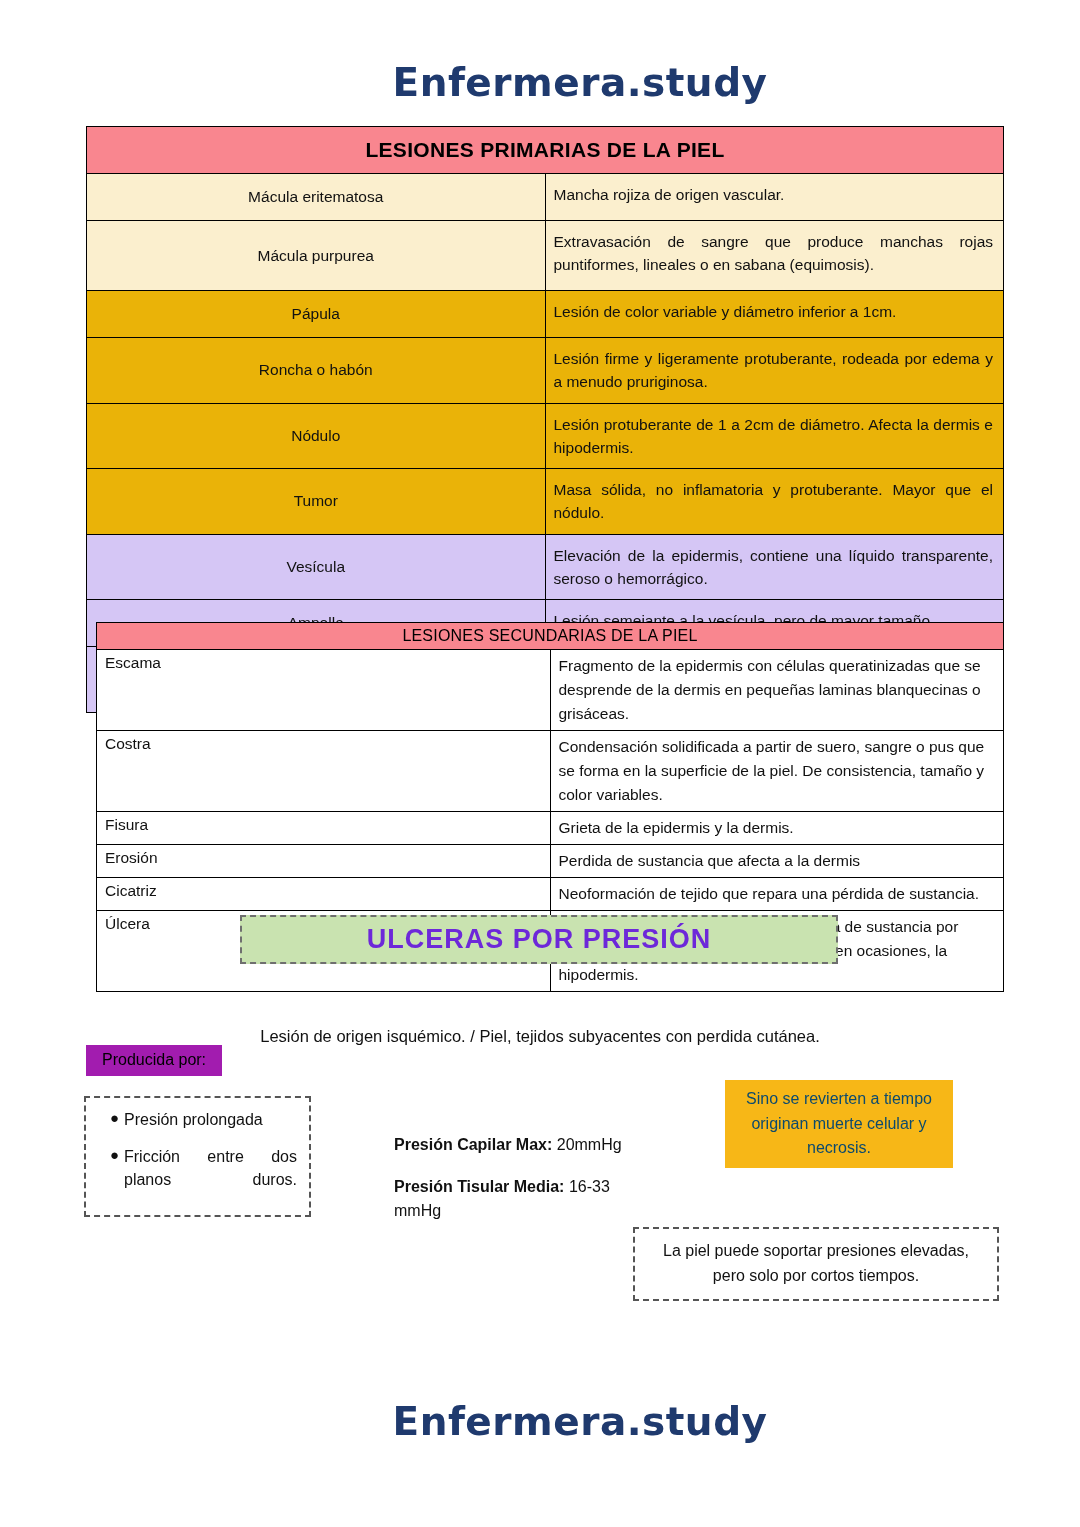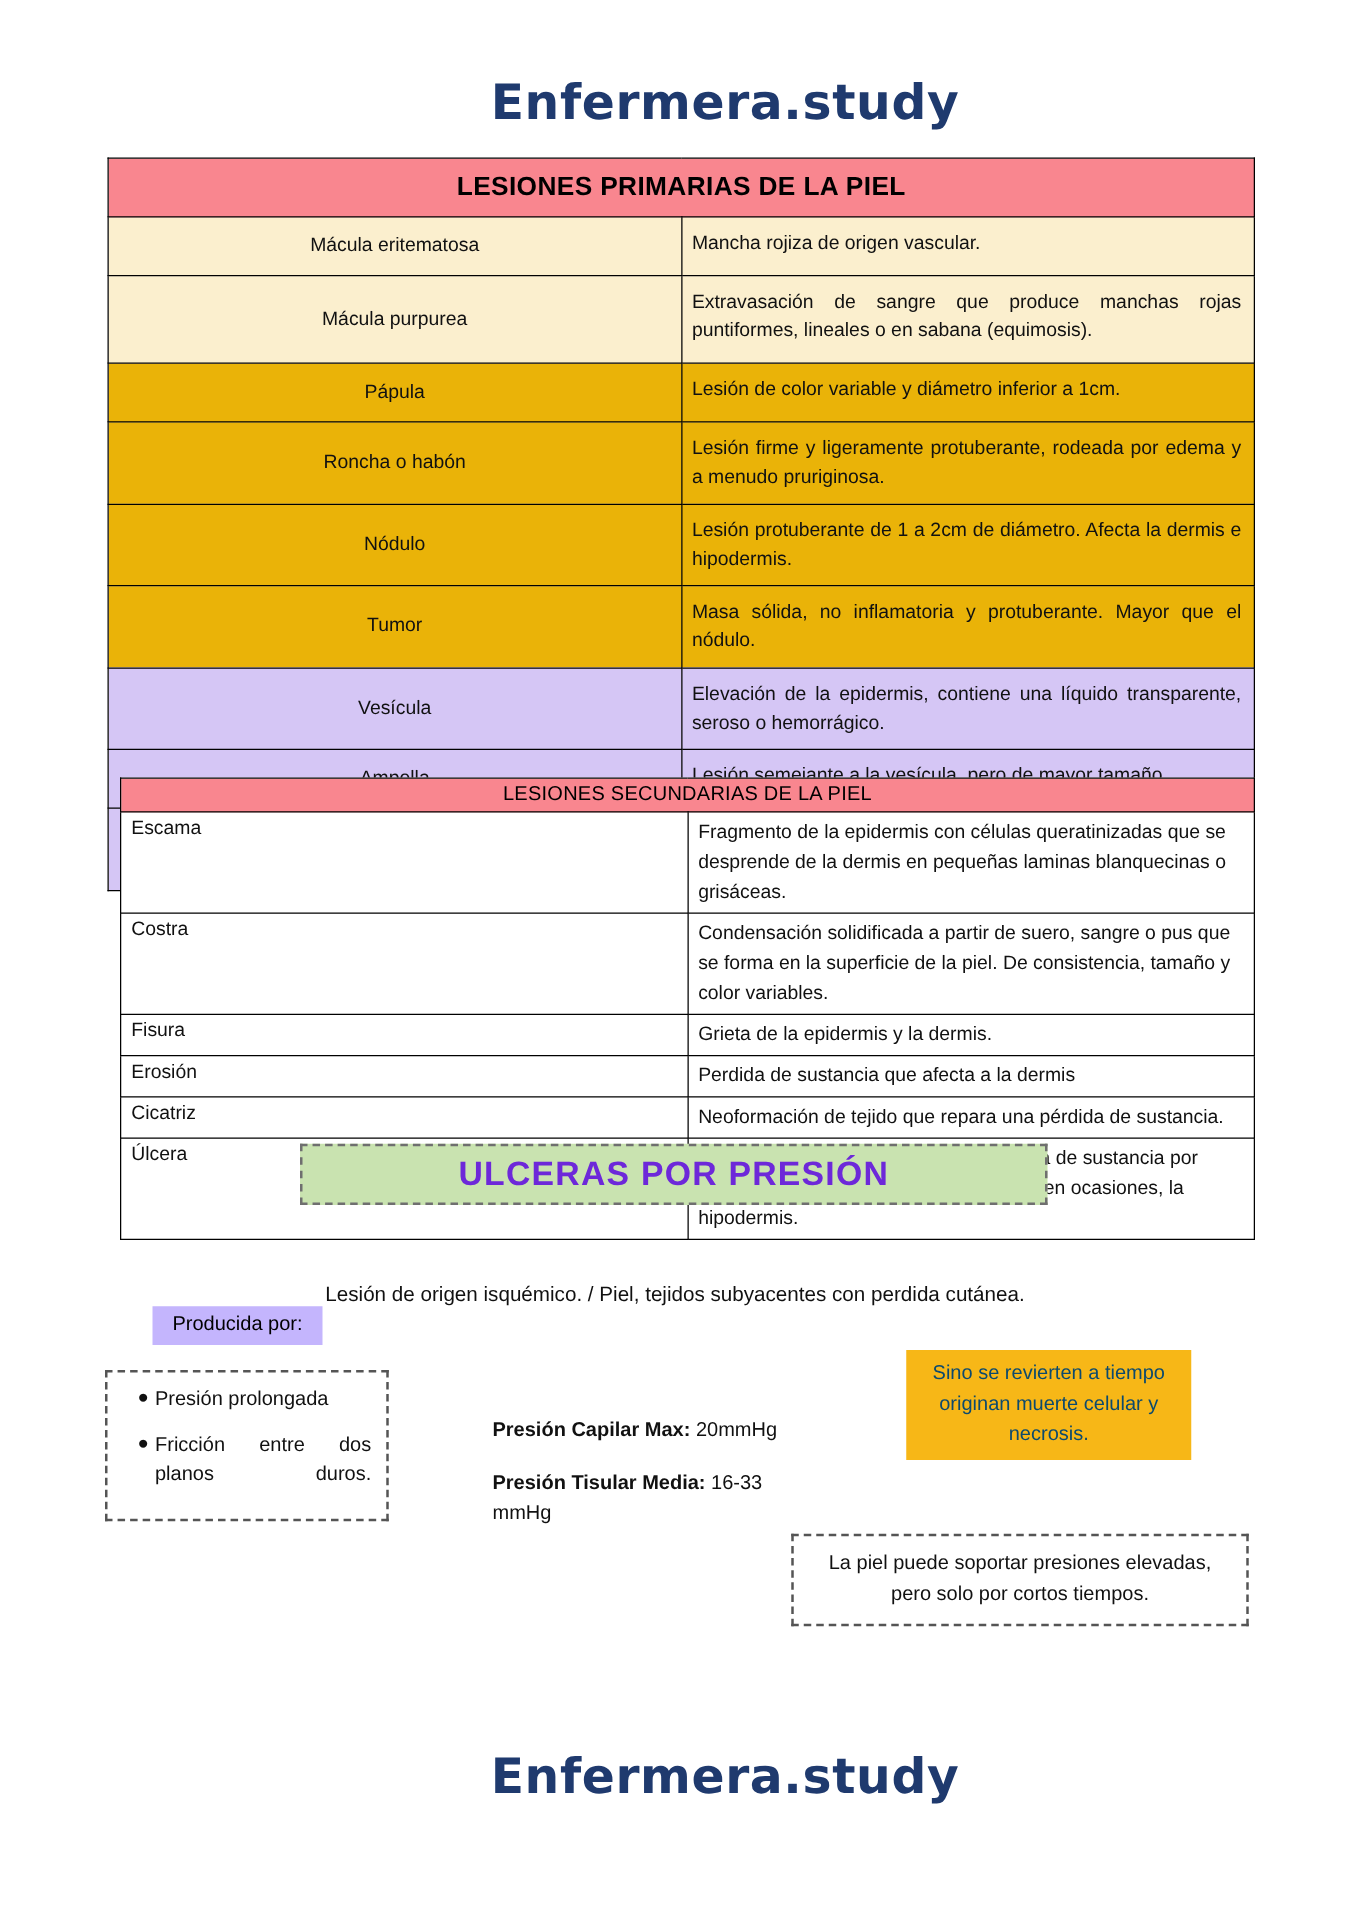--- a/index.html
+++ b/index.html
@@ -126,25 +126,24 @@
     left: 0; top: 1001px; width: 1080px;
     text-align: center;
     font-size: 16.5px;
     margin-top: 26px;
   }
 
   
   #produced-tag {
     position: absolute;
     left: 86px; top: 1045px;
-    background: #c4b5fd;
+    background: #a21caf;
     padding: 6px 16px 7px 16px;
     font-size: 16px;
     color: #000;
-    margin-left: 36px;
   }
   #produced-box {
     position: absolute;
     left: 84px; top: 1096px;
     width: 227px; height: 121px;
     border: 2px dashed #555;
     padding: 10px 12px 10px 10px;
   }
   #produced-box ul {
     margin: 0; padding: 0 0 0 14px;

